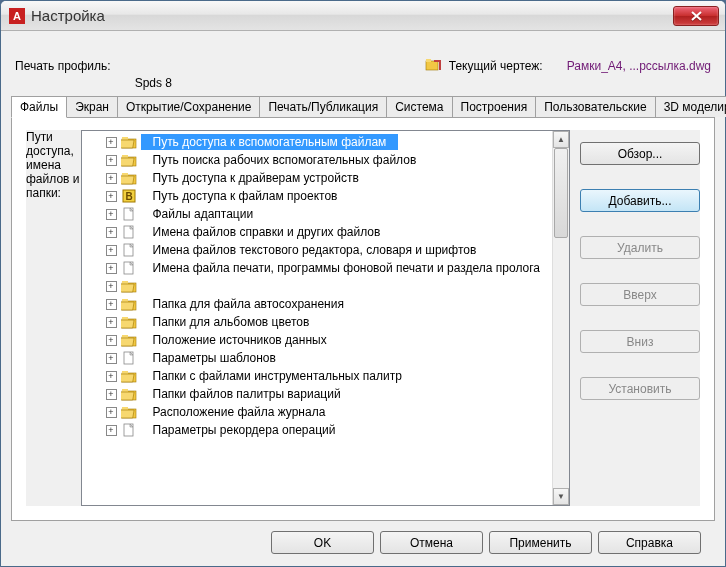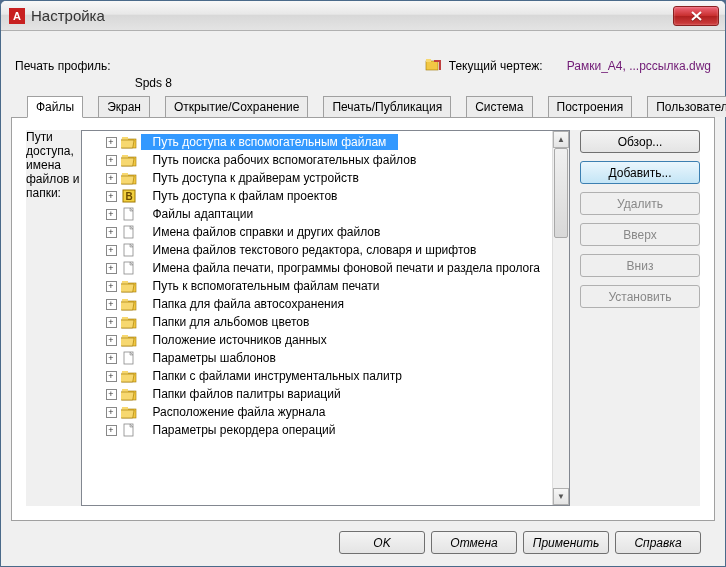--- a/index.html
+++ b/index.html
@@ -88,21 +88,20 @@
   }
   .tab {
     padding: 3px 8px;
     border: 1px solid #a0a0a0;
     border-bottom: none;
     background: #ececec;
     margin-right: -1px;
     position: relative;
     white-space: nowrap;
     cursor: default;
-    margin-left: 16px;
   }
   .tab.active {
     background: #fff;
     border-bottom: 1px solid #fff;
     margin-bottom: -1px;
     z-index: 3;
   }
 
   .panel {
     flex: 1;
@@ -198,22 +197,22 @@
   }
   .tree-row.selected .label {
     background: #3399ff;
     color: #fff;
   }
 
   .side-buttons {
     width: 120px;
     display: flex;
     flex-direction: column;
-    gap: 8px;
-    padding-top: 0;
+    gap: 24px;
+    padding-top: 12px;
   }
   .btn {
     height: 23px;
     border: 1px solid #707070;
     background: linear-gradient(#f4f4f4,#e4e4e4);
     border-radius: 3px;
     display: flex;
     align-items: center;
     justify-content: center;
     font-size: 12px;
@@ -225,21 +224,21 @@
     border-color: #3c7fb1;
     background: linear-gradient(#eaf6fd,#c4e5f6);
   }
 
   .footer {
     display: flex;
     justify-content: flex-end;
     gap: 6px;
     padding: 10px 14px 2px 0;
   }
-  .footer .btn { width: 86px; font-style: italic; }
+  .footer .btn { width: 103px; }
 
   svg.icon16 { width: 16px; height: 14px; }
 </style>
 </head>
 <body>
 
 <div class="window">
 
   <div class="titlebar">
     <span class="app-icon">A</span>
@@ -379,21 +378,20 @@
                 <div class="tree-row">
                   <span class="dotline"></span>
                   <span class="expander">+</span>
                   <span class="node-icon">
                     <svg class="icon16" viewBox="0 0 16 14">
                       <rect x="1" y="4" width="14" height="9" class="folder-y"></rect>
                       <rect x="1" y="2" width="6" height="3" class="folder-tab"></rect>
                       <rect x="0" y="5" width="14" height="8" fill="#f7d870" stroke="#a07800" stroke-width="0.6" transform="skewX(-10)"></rect>
                     </svg>
                   </span>
-                  <span class="label">Путь к вспомогательным файлам печати</span>
                 </div>
                 <div class="tree-row">
                   <span class="dotline"></span>
                   <span class="expander">+</span>
                   <span class="node-icon">
                     <svg class="icon16" viewBox="0 0 16 14">
                       <rect x="1" y="4" width="14" height="9" class="folder-y"></rect>
                       <rect x="1" y="2" width="6" height="3" class="folder-tab"></rect>
                       <rect x="0" y="5" width="14" height="8" fill="#f7d870" stroke="#a07800" stroke-width="0.6" transform="skewX(-10)"></rect>
                     </svg>

